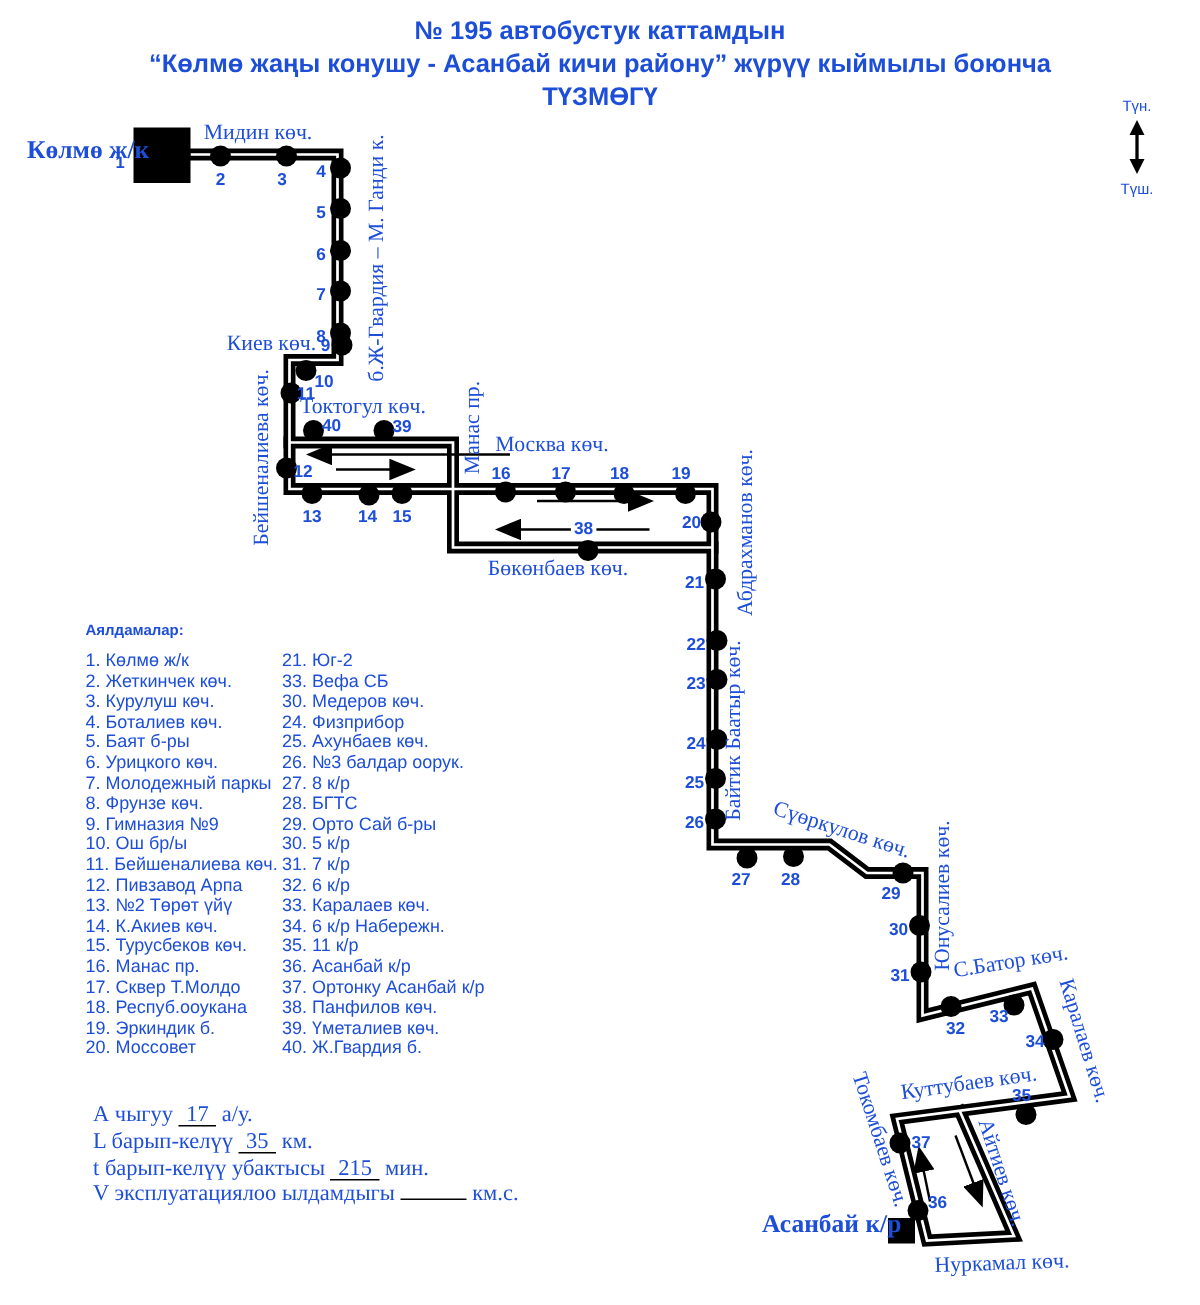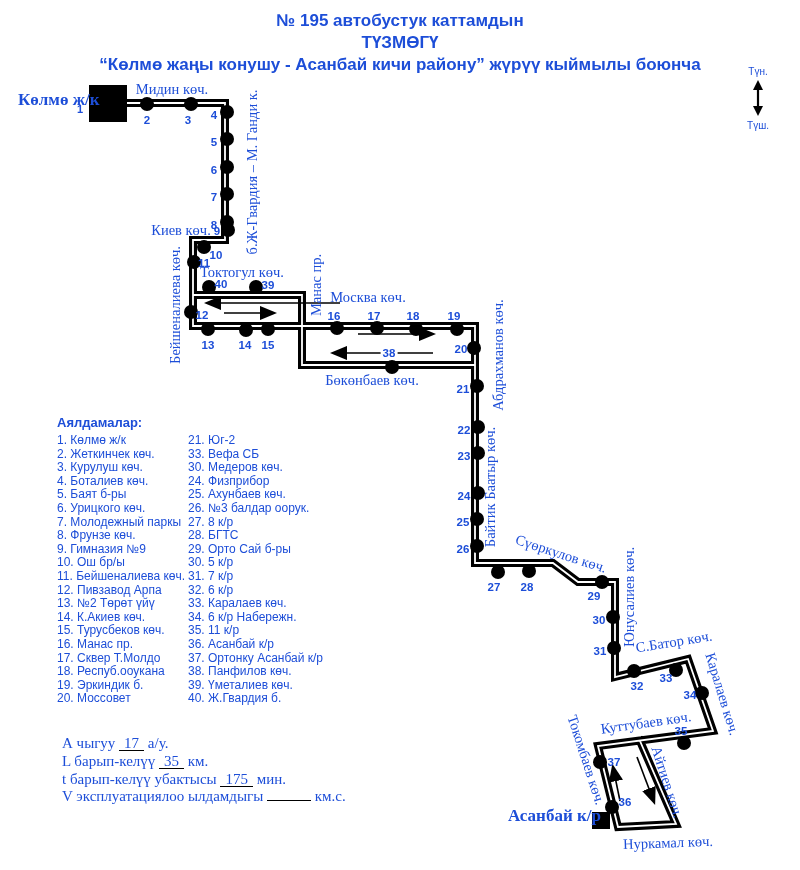--- a/index.html
+++ b/index.html
@@ -12,39 +12,39 @@
   #route-svg{position:absolute;left:0;top:0;}
   .street-label{position:absolute;white-space:nowrap;font-family:"Liberation Serif",serif;
                 font-size:14.5px;transform-origin:center center;z-index:3;}
   .stop-number{position:absolute;transform:translate(-50%,-50%);font-weight:bold;
                font-size:11.5px;z-index:4;font-family:"Liberation Sans",sans-serif;}
   .stop-number.bg{background:#fff;padding:0 2px;}
   .terminal-label{position:absolute;font-family:"Liberation Serif",serif;font-weight:bold;
                   font-size:17px;white-space:nowrap;z-index:3;}
   .terminal-stopno{position:absolute;font-weight:bold;font-size:11px;z-index:4;
                    font-family:"Liberation Sans",sans-serif;}
-  .legend-heading{position:absolute;left:57px;top:415px;font-weight:bold;font-size:13px;}
+  .legend-heading{position:absolute;left:57px;top:415px;font-weight:bold;font-size:10px;}
   .legend-col{position:absolute;top:434px;font-size:12px;line-height:13.6px;white-space:nowrap;}
   #legend-col1{left:57px;}
   #legend-col2{left:188px;}
   .stats{position:absolute;left:62px;top:735px;font-family:"Liberation Serif",serif;
          font-size:15px;line-height:17.8px;white-space:nowrap;z-index:2;}
   .stat-val{border-bottom:1.3px solid #000;padding:0 5px;display:inline-block;
             min-width:12px;text-align:center;line-height:14px;}
   .stat-val.blank{min-width:34px;}
 </style>
 </head>
 <body>
 
 <div class="page" id="map">
 
   <div class="title-block">
     <div class="title-line">№ 195 автобустук каттамдын</div>
+    <div class="title-line">“Көлмө жаңы конушу - Асанбай кичи району” жүрүү кыймылы боюнча</div>
     <div class="title-line">ТҮЗМӨГҮ</div>
-    <div class="title-line">“Көлмө жаңы конушу - Асанбай кичи району” жүрүү кыймылы боюнча</div>
   </div>
 
   <div class="compass">
     <div class="dir">Түн.</div>
     <svg width="20" height="36" viewBox="0 0 20 36">
       <line x1="10" y1="8" x2="10" y2="28" stroke="#000" stroke-width="2.2"></line>
       <polygon points="10,0 5,10 15,10" fill="#000"></polygon>
       <polygon points="10,36 5,26 15,26" fill="#000"></polygon>
     </svg>
     <div class="dir">Түш.</div>
@@ -159,21 +159,21 @@
       <div class="legend-item">36. Асанбай к/р</div>
       <div class="legend-item">37. Ортонку Асанбай к/р</div>
       <div class="legend-item">38. Панфилов көч.</div>
       <div class="legend-item">39. Үметалиев көч.</div>
       <div class="legend-item">40. Ж.Гвардия б.</div>
     </div>
 
   <div class="stats" id="stats">
       <div><span>А чыгуу </span><span class="stat-val">17</span><span> а/у.</span></div>
       <div><span>L барып-келүү </span><span class="stat-val">35</span><span> км.</span></div>
-      <div><span>t барып-келүү убактысы </span><span class="stat-val">175</span><span> мин.</span></div>
+      <div><span>t барып-келүү убактысы </span><span class="stat-val">215</span><span> мин.</span></div>
       <div><span>V эксплуатациялоо ылдамдыгы </span><span class="stat-val blank"></span><span> км.с.</span></div>
     </div>
 
 <div class="street-label" style="left: 172px; top: 89px; transform: translate(-50%, -50%) rotate(0deg);">Мидин көч.</div>
     <div class="street-label" style="left: 252px; top: 172px; transform: translate(-50%, -50%) rotate(-90deg);">б.Ж-Гвардия – М. Ганди к.</div>
     <div class="street-label" style="left: 181px; top: 230px; transform: translate(-50%, -50%) rotate(0deg);">Киев көч.</div>
     <div class="street-label" style="left: 175px; top: 305px; transform: translate(-50%, -50%) rotate(-90deg);">Бейшеналиева көч.</div>
     <div class="street-label" style="left: 242px; top: 272px; transform: translate(-50%, -50%) rotate(0deg);">Токтогул көч.</div>
     <div class="street-label" style="left: 316px; top: 285px; transform: translate(-50%, -50%) rotate(-90deg);">Манас пр.</div>
     <div class="street-label" style="left: 368px; top: 297px; transform: translate(-50%, -50%) rotate(0deg);">Москва көч.</div>

